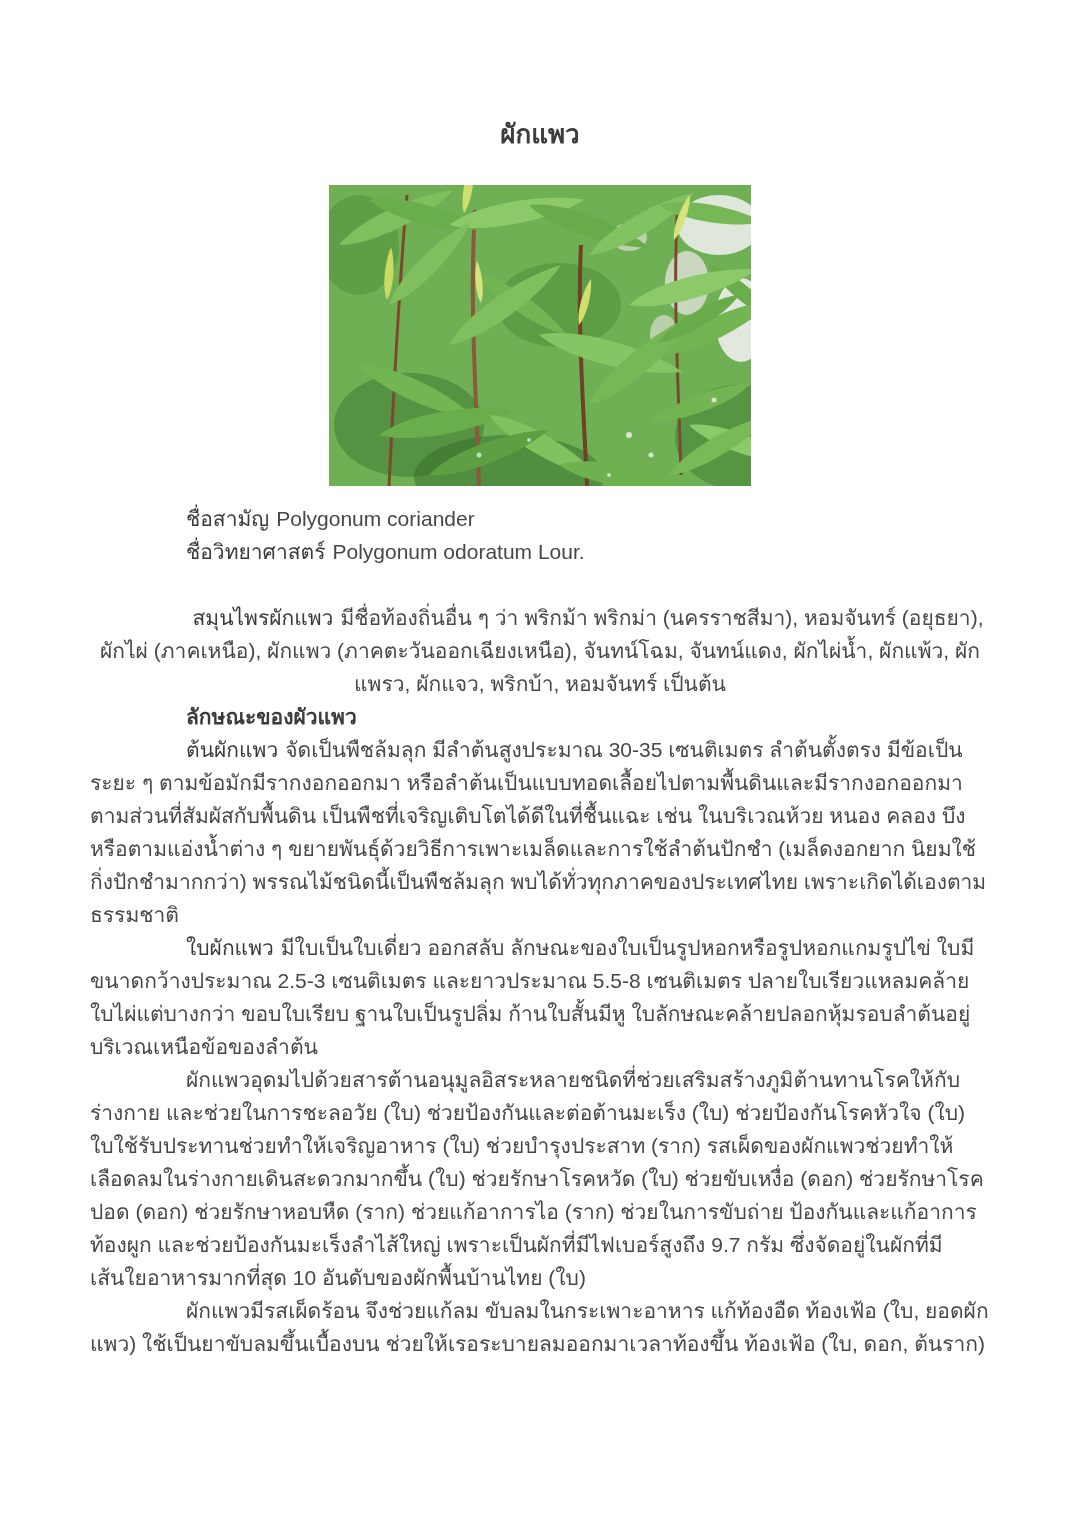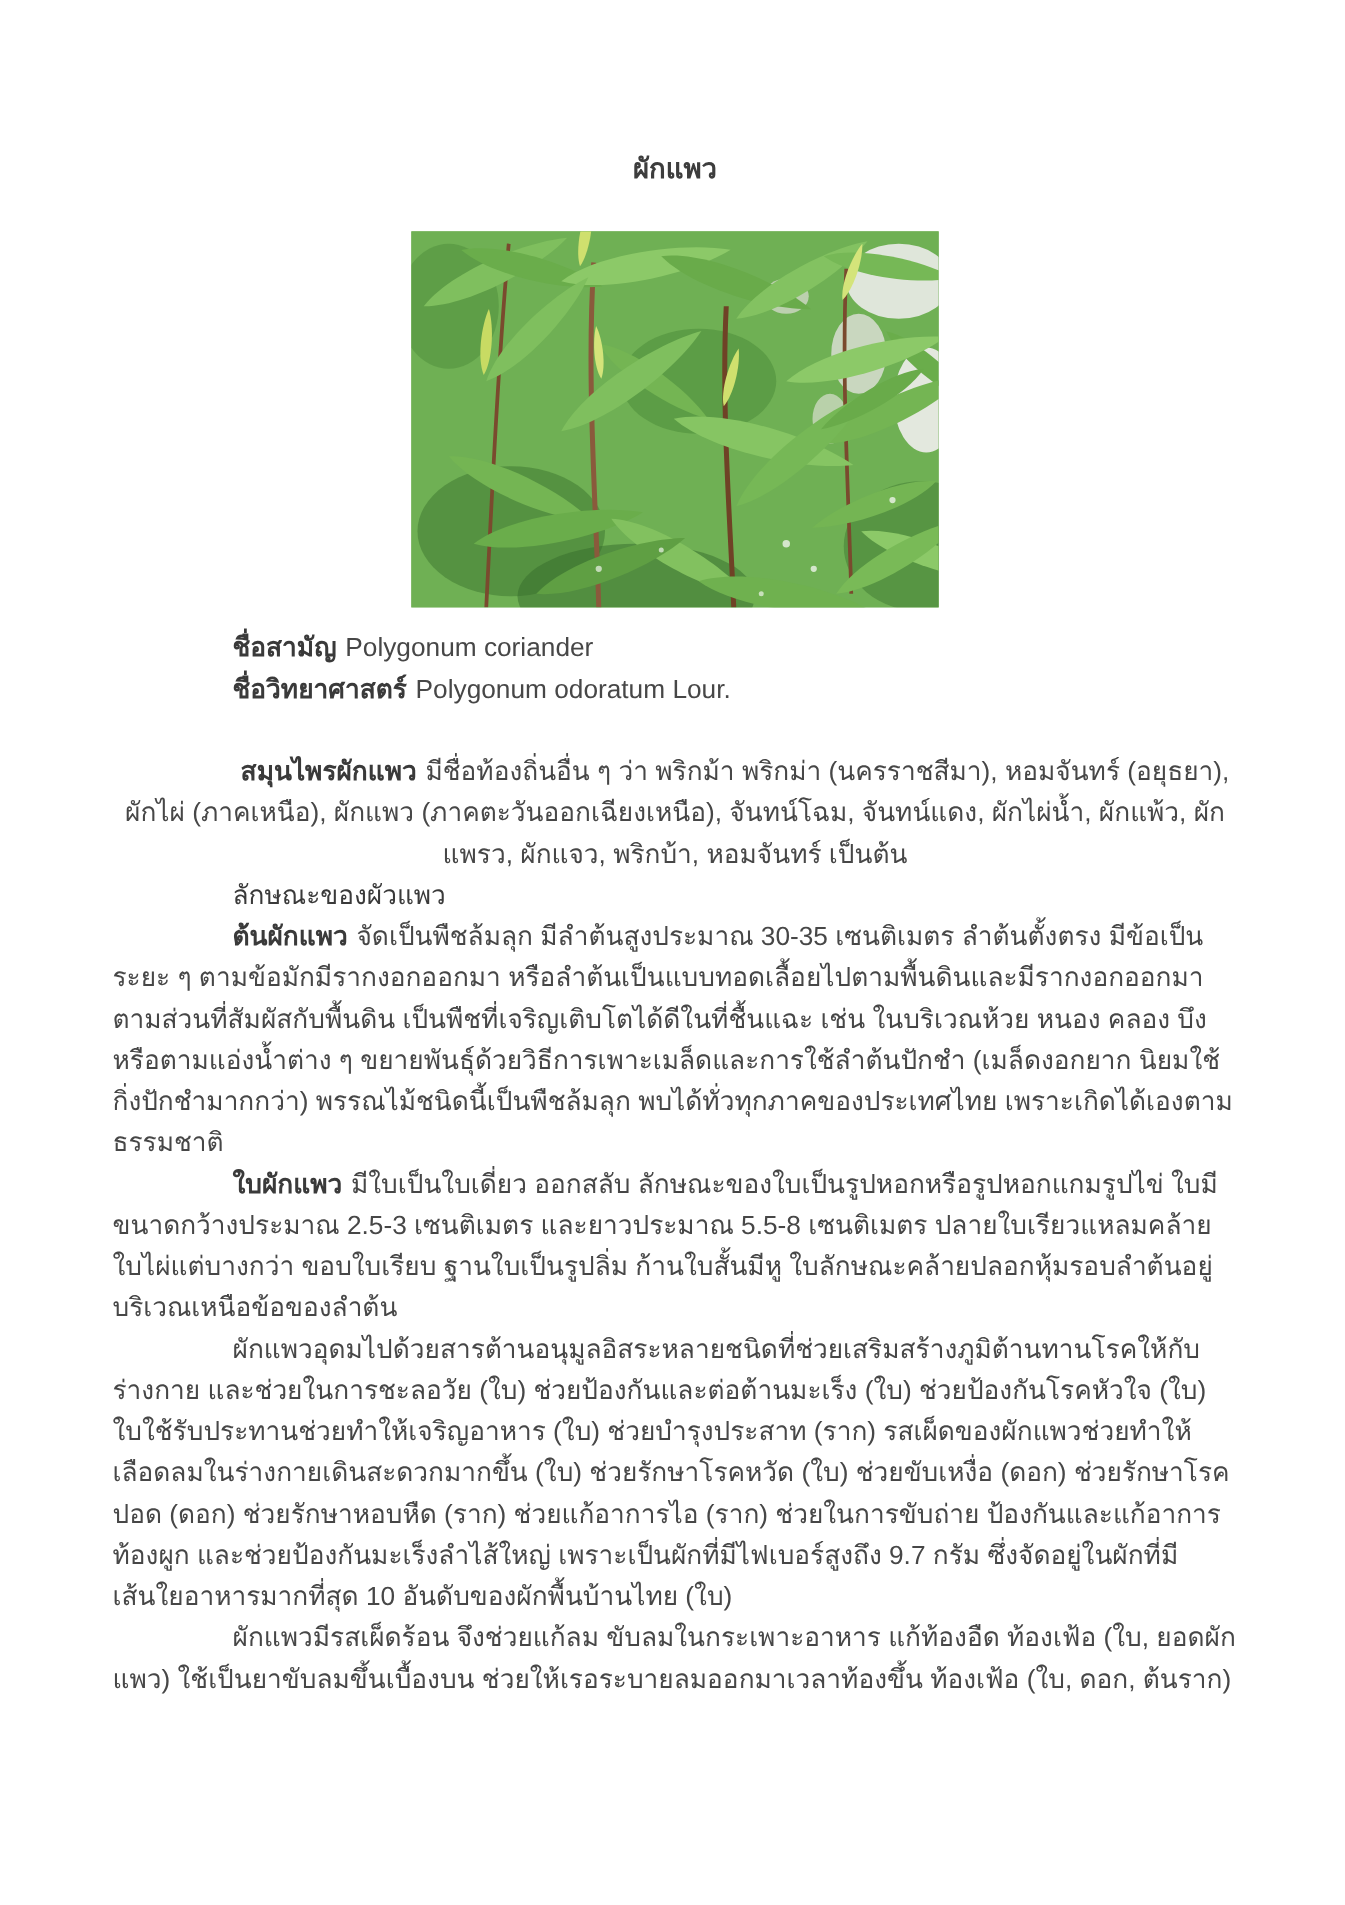--- a/index.html
+++ b/index.html
@@ -13,21 +13,21 @@
     font-family: "Liberation Sans", sans-serif;
     color: #424242;
     position: relative;
     overflow: hidden;
   }
   .content {
     padding: 118px 86px 0 90px; 
     width: 900px;
   }
   .doc-title {
-    font-size: 22px;
+    font-size: 26px;
     font-weight: bold;
     text-align: center;
     color: #3d3d3d;
     margin: 0 0 0 0;
     line-height: 33px;
   }
   figure.photo {
     width: 422px;
     height: 301px;
     margin: 34px auto 16px auto;
@@ -38,27 +38,27 @@
   figure.photo svg { display: block; }
   p {
     margin: 0;
     font-size: 21px;
     line-height: 33px;
     color: #474747;
   }
   p.indent { text-indent: 96px; }
   p.gap-top { margin-top: 33px; text-align: center; }
   .lead {
-    font-weight: bold;
+    font-weight: normal;
     color: #3a3a3a;
     margin-right: 7px;
   }
   .sci { }
   p.heading {
-    font-weight: normal;
+    font-weight: bold;
     color: #3a3a3a;
   }
 </style>
 </head>
 <body>
 
 <div class="content">
 
   <h1 class="doc-title">ผักแพว</h1>
 

